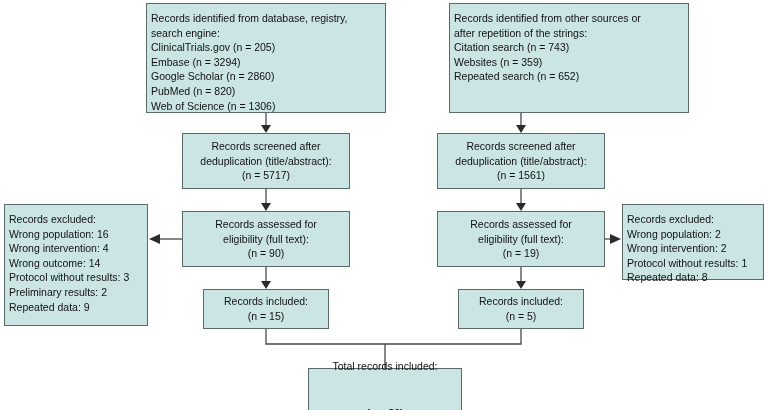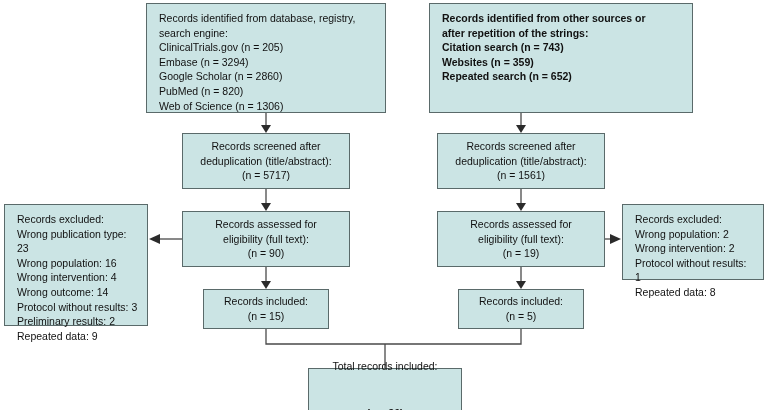--- a/index.html
+++ b/index.html
@@ -18,21 +18,21 @@
     overflow: hidden;
   }
   .box {
     position: absolute;
     box-sizing: border-box;
     background: #cbe4e4;
     border: 1px solid #5a6a6a;
     font-size: 10.5px;
     line-height: 14.6px;
     color: #111111;
-    padding: 7px 8px 6px 12px;
+    padding: 7px 8px 6px 4px;
   }
   .box.centered {
     text-align: center;
     display: flex;
     flex-direction: column;
     justify-content: center;
     padding: 0 6px;
   }
   .box.left {
     text-align: left;
@@ -60,21 +60,21 @@
     stroke: #4a4a4a;
     stroke-width: 1.3;
     fill: none;
   }
   svg.connectors polygon {
     fill: #2b2b2b;
   }
 
   
   #box-sources-db       { left:146px; top:3px;   width:240px; height:110px; }
-  #box-sources-other    { left:429px; top:3px;   width:264px; height:110px;font-weight:bold; }
+  #box-sources-other    { left:449px; top:3px;   width:240px; height:110px; }
   #box-screened-left    { left:182px; top:133px; width:168px; height:56px;  }
   #box-screened-right   { left:437px; top:133px; width:168px; height:56px;  }
   #box-eligibility-left { left:182px; top:211px; width:168px; height:56px;  }
   #box-eligibility-right{ left:437px; top:211px; width:168px; height:56px;  }
   #box-excluded-left    { left:4px;   top:204px; width:144px; height:122px; }
   #box-excluded-right   { left:622px; top:204px; width:142px; height:76px;  }
   #box-included-left    { left:203px; top:289px; width:126px; height:40px;  }
   #box-included-right   { left:458px; top:289px; width:126px; height:40px;  }
   #box-total            { left:308px; top:368px; width:154px; height:44px;  }
 </style>
@@ -150,21 +150,20 @@
   </div>
 
   <div class="box centered" id="box-eligibility-right">
     <div class="ln">Records assessed for</div>
     <div class="ln">eligibility (full text):</div>
     <div class="ln">(n = 19)</div>
   </div>
 
   <div class="box left" id="box-excluded-left">
     <div class="ln">Records excluded:</div>
-    <div class="ln">Wrong publication type: 23</div>
     <div class="ln">Wrong population: 16</div>
     <div class="ln">Wrong intervention: 4</div>
     <div class="ln">Wrong outcome: 14</div>
     <div class="ln">Protocol without results: 3</div>
     <div class="ln">Preliminary results: 2</div>
     <div class="ln">Repeated data: 9</div>
   </div>
 
   <div class="box left" id="box-excluded-right">
     <div class="ln">Records excluded:</div>

